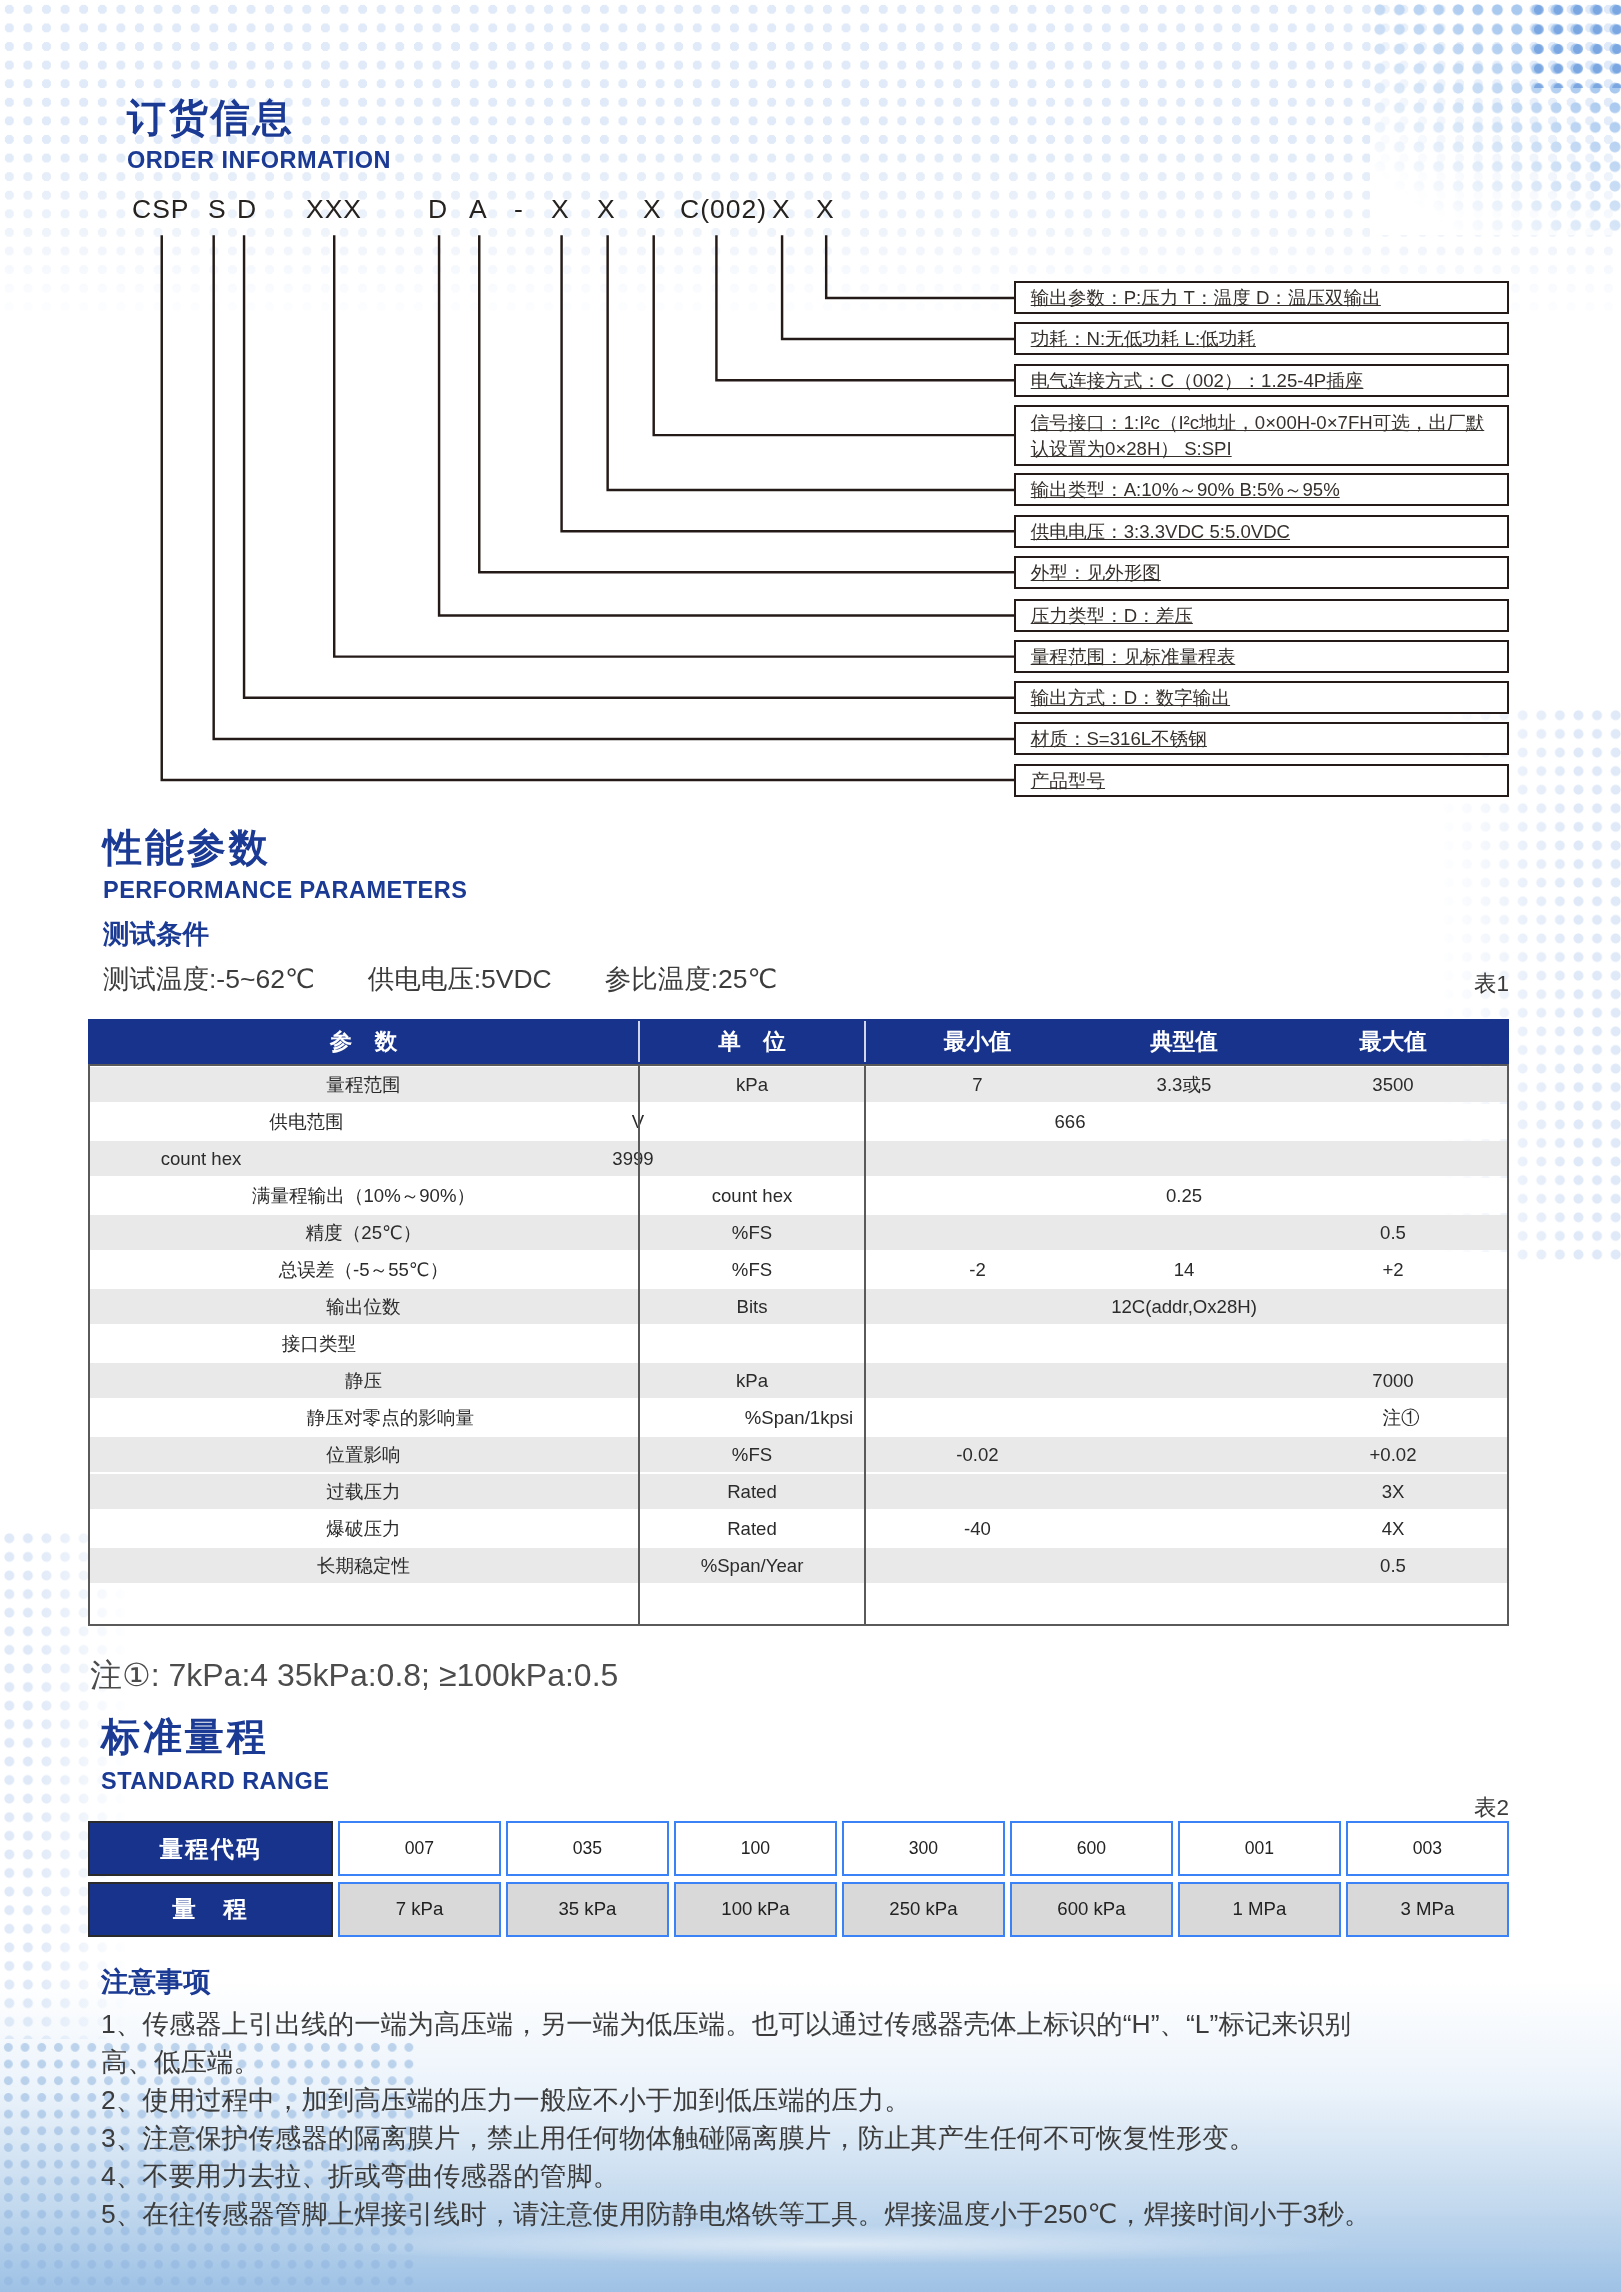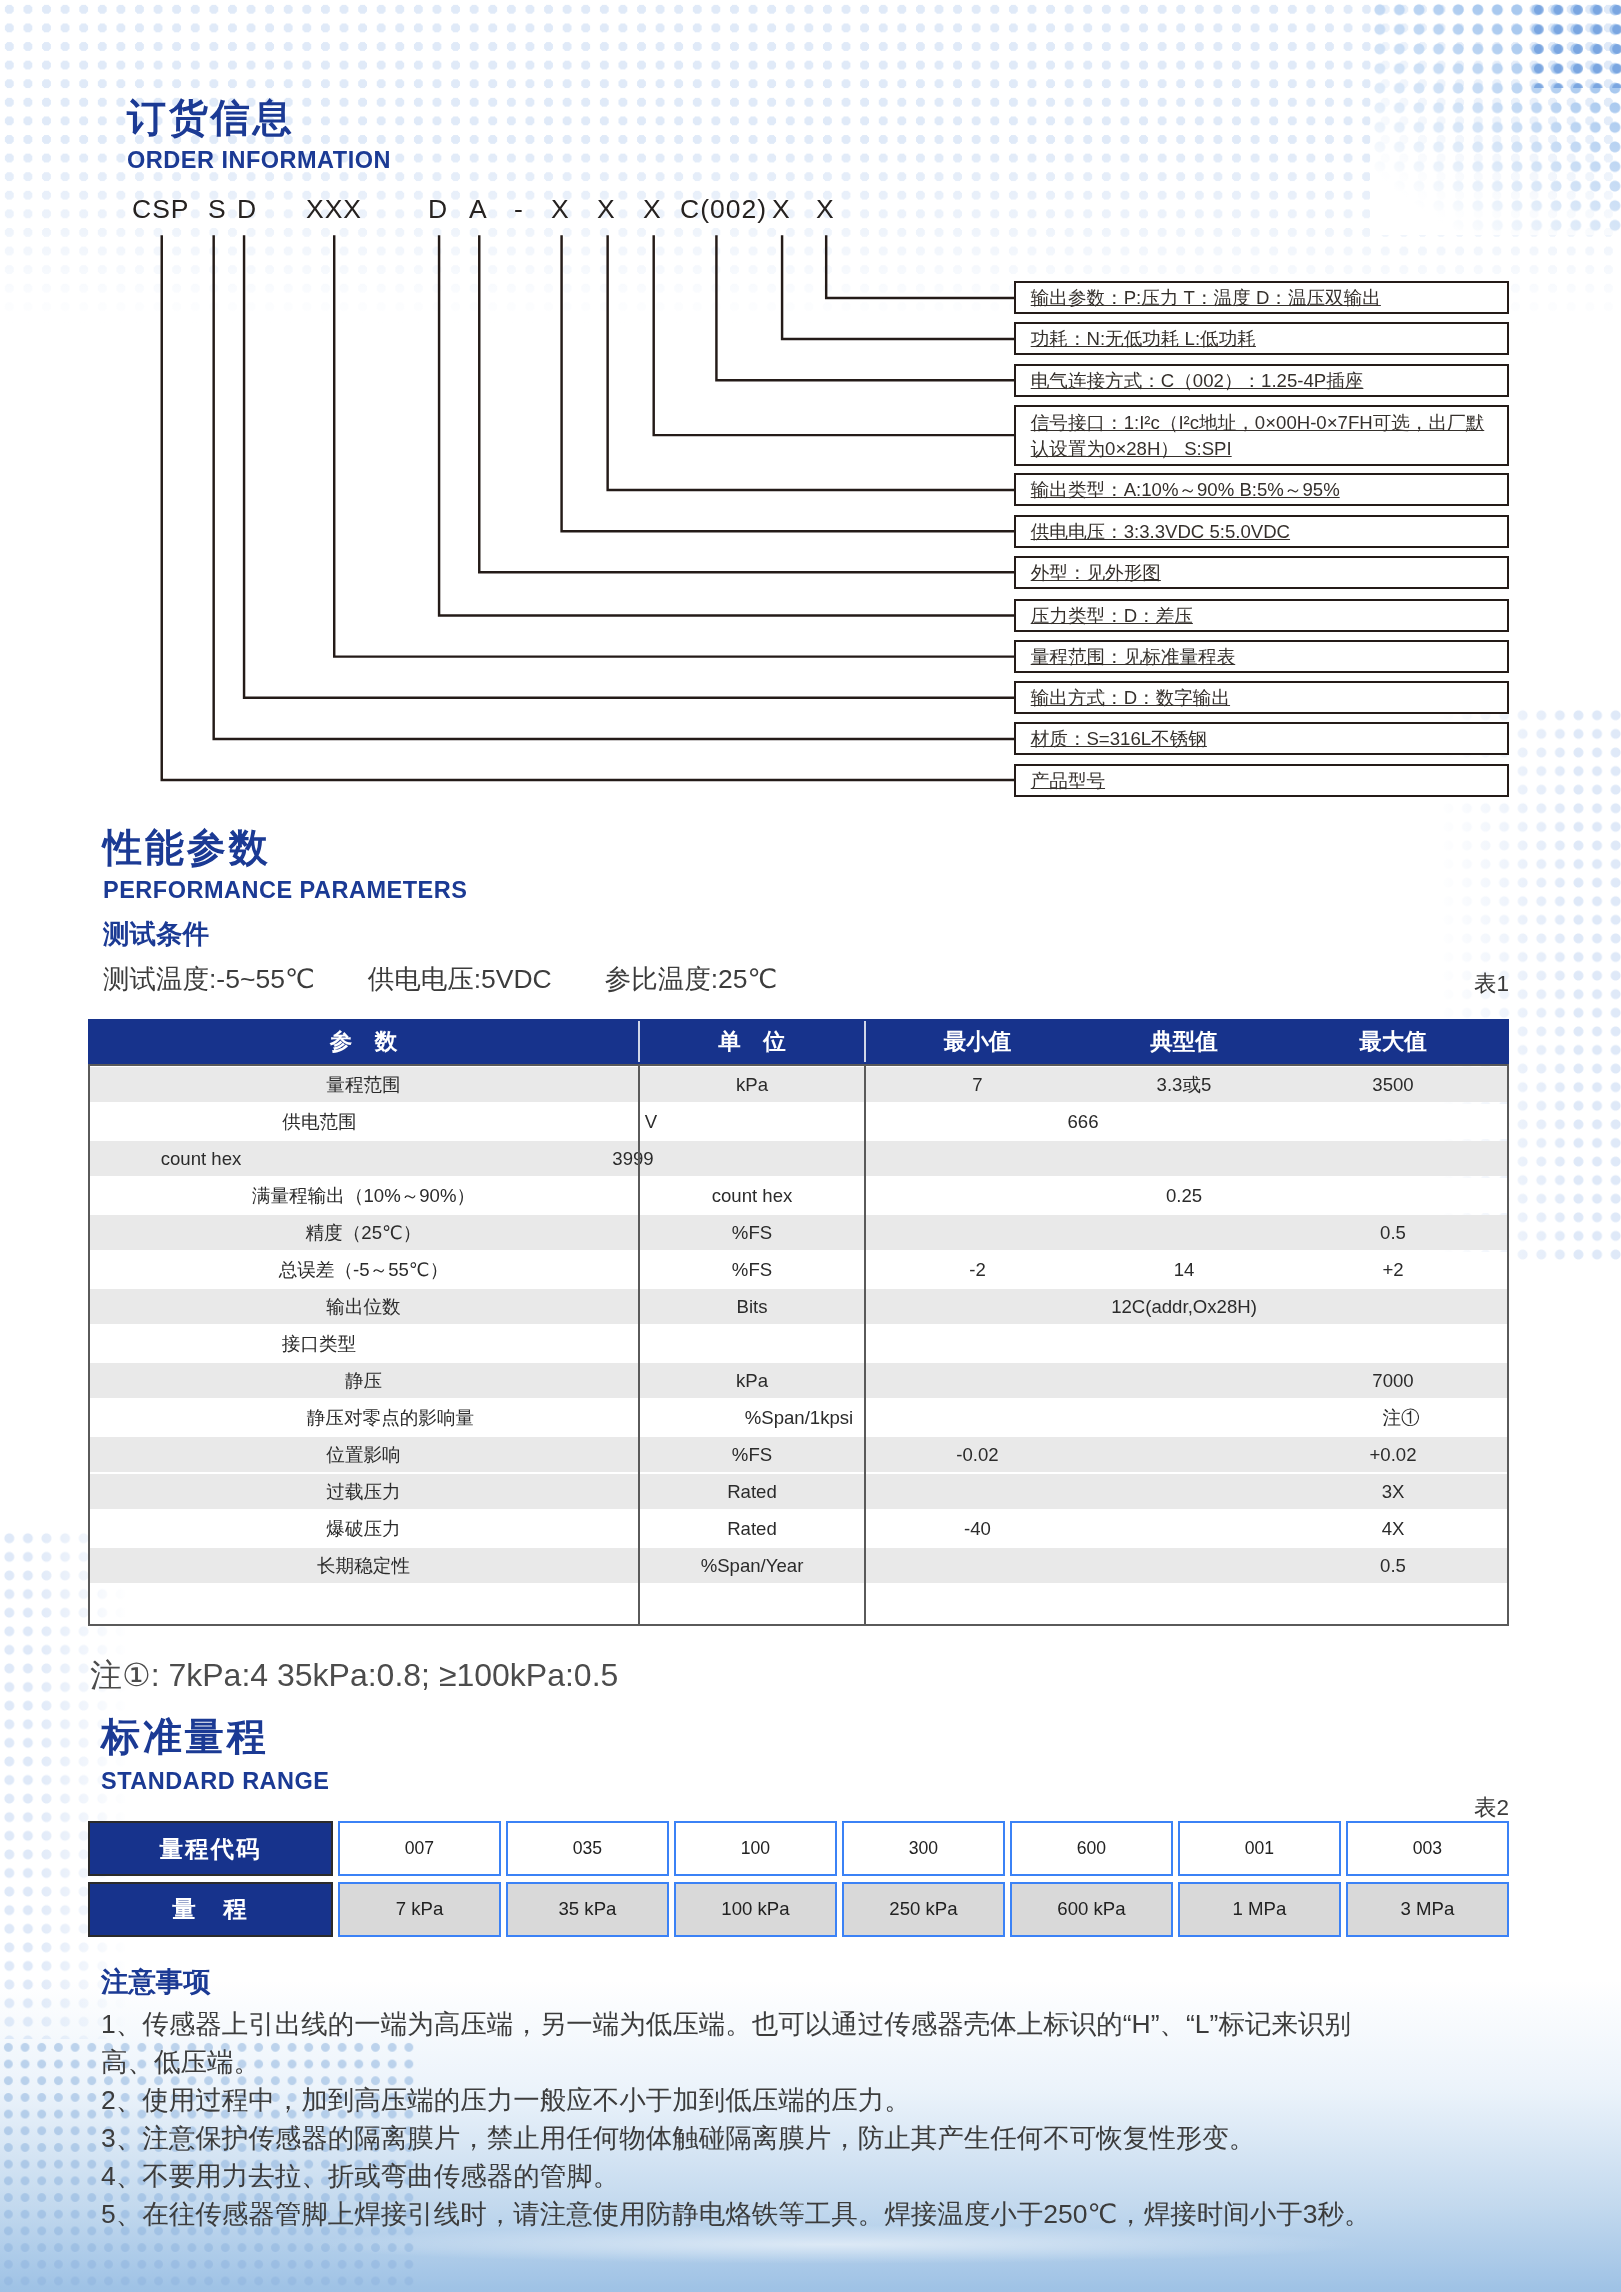--- a/index.html
+++ b/index.html
@@ -128,42 +128,42 @@
       <div class="order-box" style="top: 599px; height: 33px;">压力类型：D：差压</div>
       <div class="order-box" style="top: 640px; height: 33px;">量程范围：见标准量程表</div>
       <div class="order-box" style="top: 681px; height: 33px;">输出方式：D：数字输出</div>
       <div class="order-box" style="top: 722px; height: 33px;">材质：S=316L不锈钢</div>
       <div class="order-box" style="top: 764px; height: 33px;">产品型号</div>
     </div>
 
   <div class="abs sec-zh" style="left:103px;top:828px;">性能参数</div>
   <div class="abs sec-en" style="left:103px;top:879px;">PERFORMANCE PARAMETERS</div>
   <div class="abs sub-zh" style="left:103px;top:921px;">测试条件</div>
-  <div class="abs cond" style="left:103px;top:966px;">测试温度:-5~55℃　　供电电压:5VDC　　参比温度:25℃</div>
+  <div class="abs cond" style="left:103px;top:966px;">测试温度:-5~62℃　　供电电压:5VDC　　参比温度:25℃</div>
   <div class="abs tbl-cap" style="left:1411px;top:968px;">表1</div>
 
   <div class="abs pt-header" id="pt-header">
       <div class="pt-hcell" style="width: 551px;">参　数</div>
       <div class="pt-hcell" style="width: 226px;">单　位</div>
       <div class="pt-hcell" style="width: 225px;">最小值</div>
       <div class="pt-hcell" style="width: 188px;">典型值</div>
       <div class="pt-hcell" style="width: 230px;">最大值</div>
     </div>
   <div class="pt-hdiv" style="left:638px;"></div>
   <div class="pt-hdiv" style="left:864px;"></div>
   <div class="abs pt-body" id="pt-body">
       <div class="pt-row" style="background: rgb(233, 233, 233);">
         <div class="pt-cell" style="width: 551px;">量程范围</div>
         <div class="pt-cell" style="width: 226px;">kPa</div>
         <div class="pt-cell" style="width: 225px;">7</div>
         <div class="pt-cell" style="width: 188px;">3.3或5</div>
         <div class="pt-cell" style="width: 230px;">3500</div>
       </div>
       <div class="pt-row" style="background: rgb(255, 255, 255);">
-        <div class="pt-cell" style="width: 437px; margin-left: 13px;">供电范围</div>
+        <div class="pt-cell" style="width: 437px;">供电范围</div>
         <div class="pt-cell" style="width: 226px;">V</div>
         <div class="pt-cell" style="width: 225px;"></div>
         <div class="pt-cell" style="width: 188px;">666</div>
         <div class="pt-cell" style="width: 230px;"></div>
       </div>
       <div class="pt-row" style="background: rgb(233, 233, 233);">
         <div class="pt-cell" style="width: 226px;">count hex</div>
         <div class="pt-cell" style="width: 225px;"></div>
         <div class="pt-cell" style="width: 188px;">3999</div>
         <div class="pt-cell" style="width: 230px;"></div>

